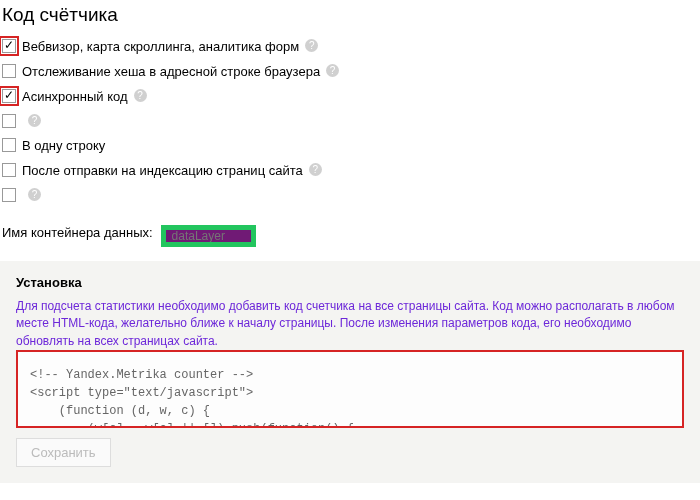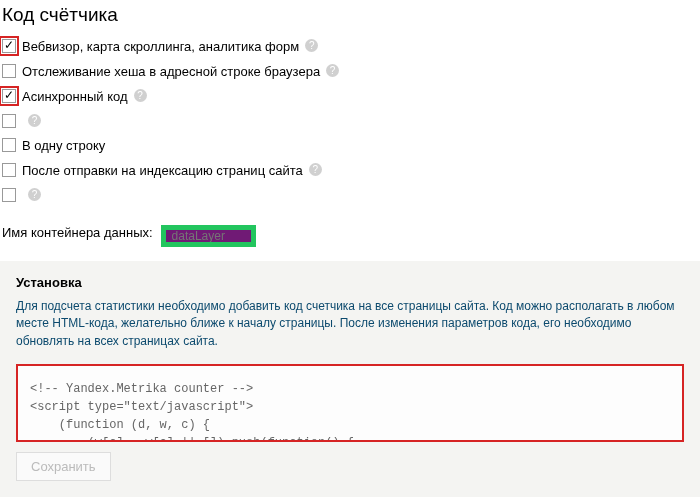--- a/index.html
+++ b/index.html
@@ -74,22 +74,21 @@
     padding: 14px 16px 16px 16px;
   }
   .install-title {
     font-weight: bold;
     font-size: 13px;
     margin-bottom: 8px;
   }
   .install-desc {
     font-size: 12px;
     line-height: 1.45;
-    color: #0c4a6e;
-    margin-bottom: 14px;
+    color: #6d28d9;
   }
   .code-box {
     border: 2px solid #d62424;
     background: #fdfdfd;
     padding: 14px 12px 10px 12px;
     font-family: "Courier New", monospace;
     font-size: 12px;
     color: #666;
     white-space: pre;
     line-height: 1.5;

